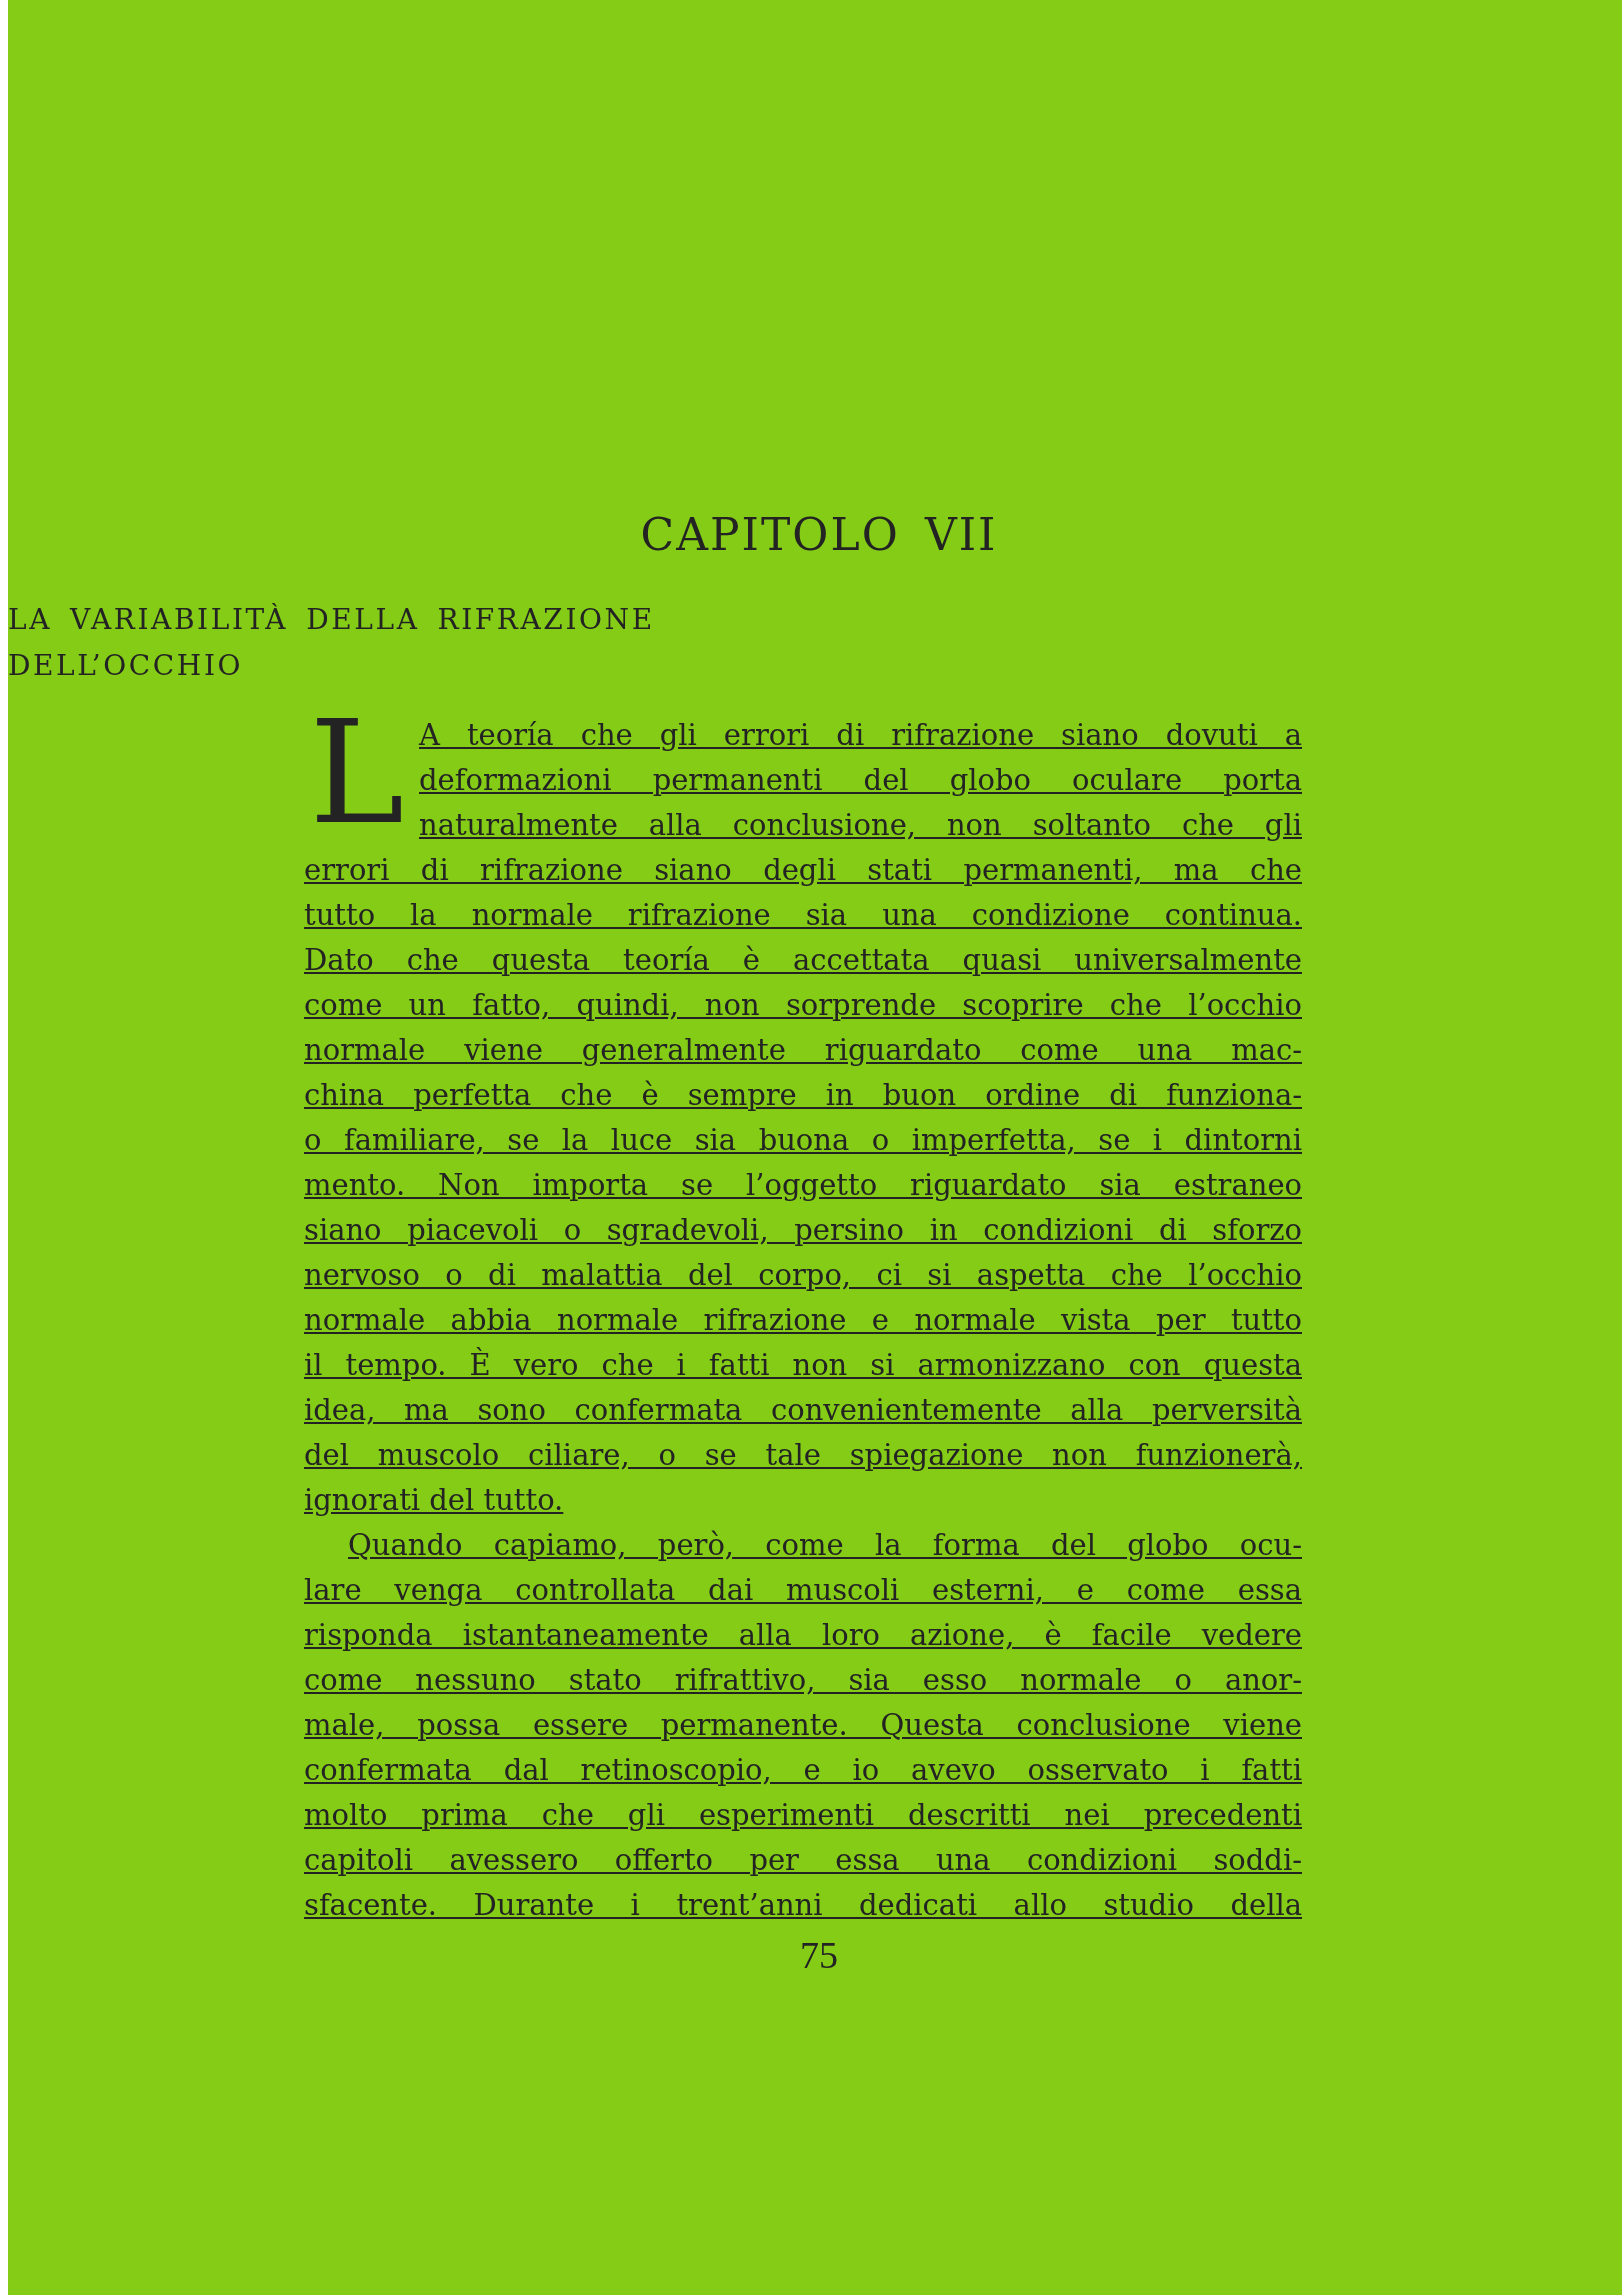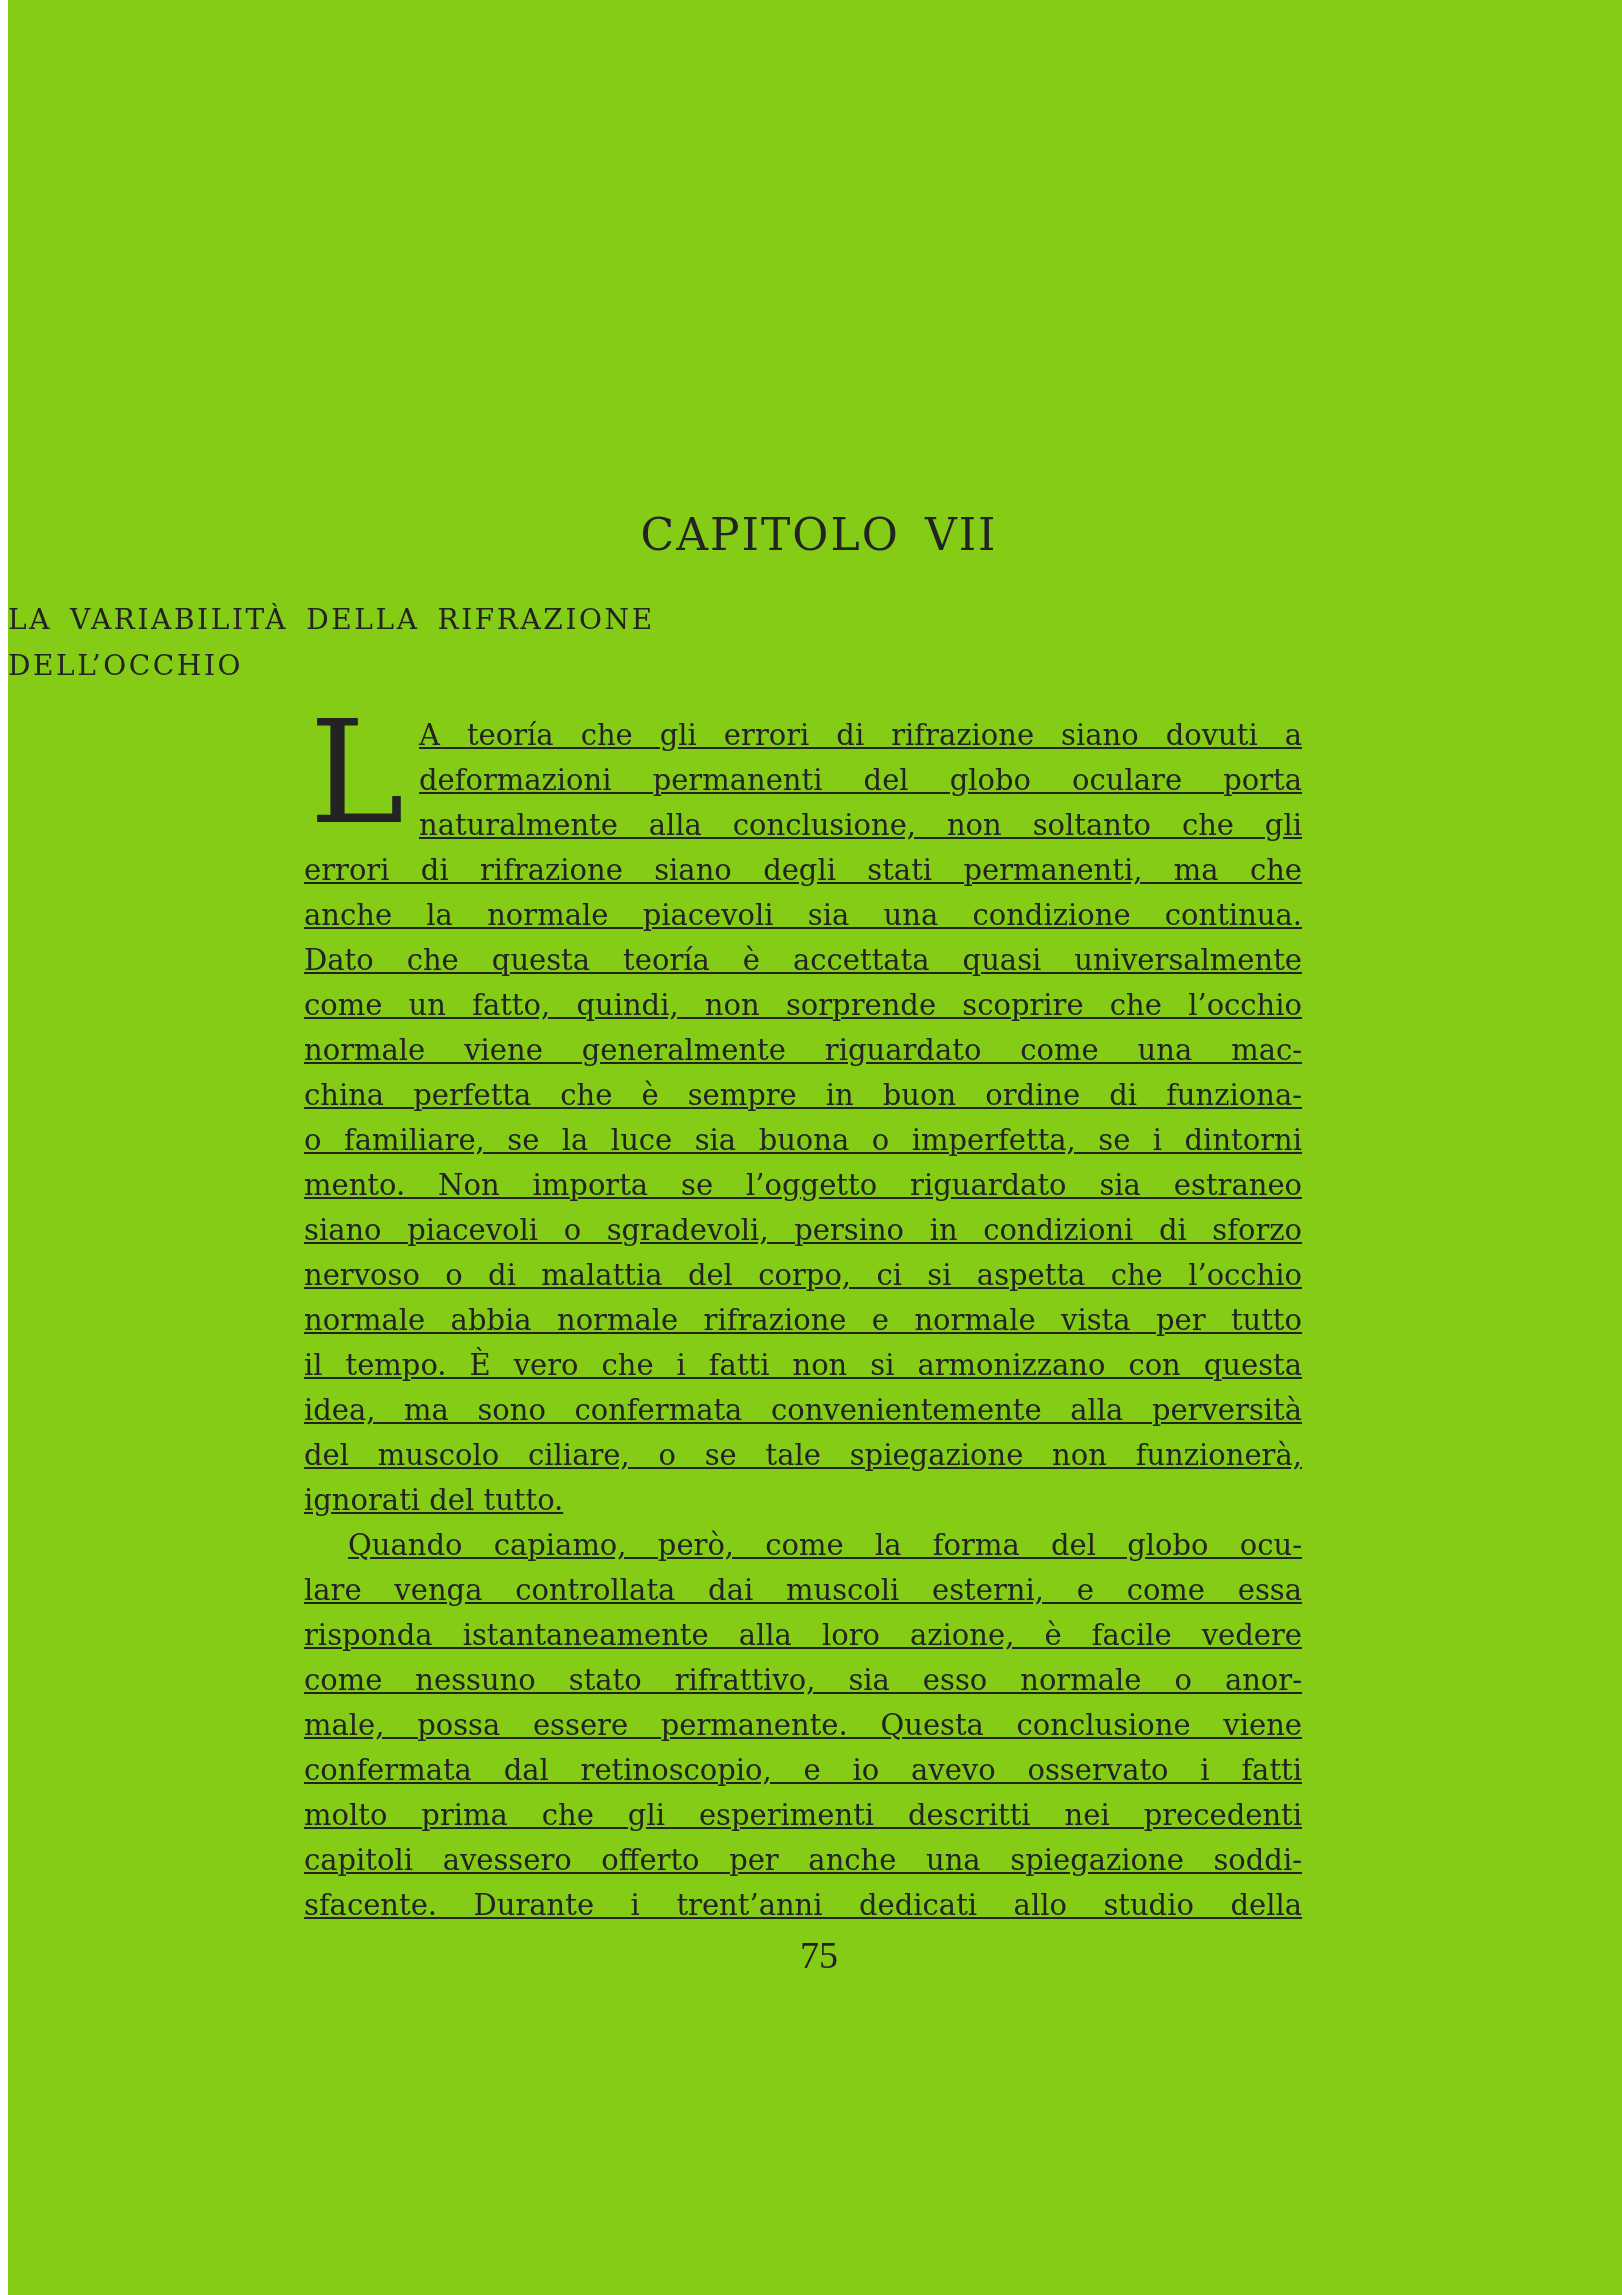--- a/index.html
+++ b/index.html
@@ -120,21 +120,21 @@
   </div>
 
   <div class="body-text">
     <span class="drop-cap">L</span>
 
     <div class="para para-1">
       <span class="ln in-drop">A teoría che gli errori di rifrazione siano dovuti a</span>
       <span class="ln in-drop">deformazioni permanenti del globo oculare porta</span>
       <span class="ln in-drop">naturalmente alla conclusione, non soltanto che gli</span>
       <span class="ln">errori di rifrazione siano degli stati permanenti, ma che</span>
-      <span class="ln">anche la normale piacevoli sia una condizione continua.</span>
+      <span class="ln">tutto la normale rifrazione sia una condizione continua.</span>
       <span class="ln">Dato che questa teoría è accettata quasi universalmente</span>
       <span class="ln">come un fatto, quindi, non sorprende scoprire che l’occhio</span>
       <span class="ln">normale viene generalmente riguardato come una mac-</span>
       <span class="ln">china perfetta che è sempre in buon ordine di funziona-</span>
       <span class="ln">o familiare, se la luce sia buona o imperfetta, se i dintorni</span>
       <span class="ln">mento.  Non importa se l’oggetto riguardato sia estraneo</span>
       <span class="ln">siano piacevoli o sgradevoli, persino in condizioni di sforzo</span>
       <span class="ln">nervoso o di malattia del corpo, ci si aspetta che l’occhio</span>
       <span class="ln">normale abbia normale rifrazione e normale vista per tutto</span>
       <span class="ln">il tempo.  È vero che i fatti non si armonizzano con questa</span>
@@ -144,21 +144,21 @@
     </div>
 
     <div class="para para-2">
       <span class="ln indent">Quando capiamo, però, come la forma del globo ocu-</span>
       <span class="ln">lare venga controllata dai muscoli esterni, e come essa</span>
       <span class="ln">risponda istantaneamente alla loro azione, è facile vedere</span>
       <span class="ln">come nessuno stato rifrattivo, sia esso normale o anor-</span>
       <span class="ln">male, possa essere permanente.  Questa conclusione viene</span>
       <span class="ln">confermata dal retinoscopio, e io avevo osservato i fatti</span>
       <span class="ln">molto prima che gli esperimenti descritti nei precedenti</span>
-      <span class="ln">capitoli avessero offerto per anche una spiegazione soddi-</span>
+      <span class="ln">capitoli avessero offerto per essa una condizioni soddi-</span>
       <span class="ln">sfacente.  Durante i trent’anni dedicati allo studio della</span>
     </div>
   </div>
 
   <div class="page-number">75</div>
 
 </div>
 
 
 </body></html>

